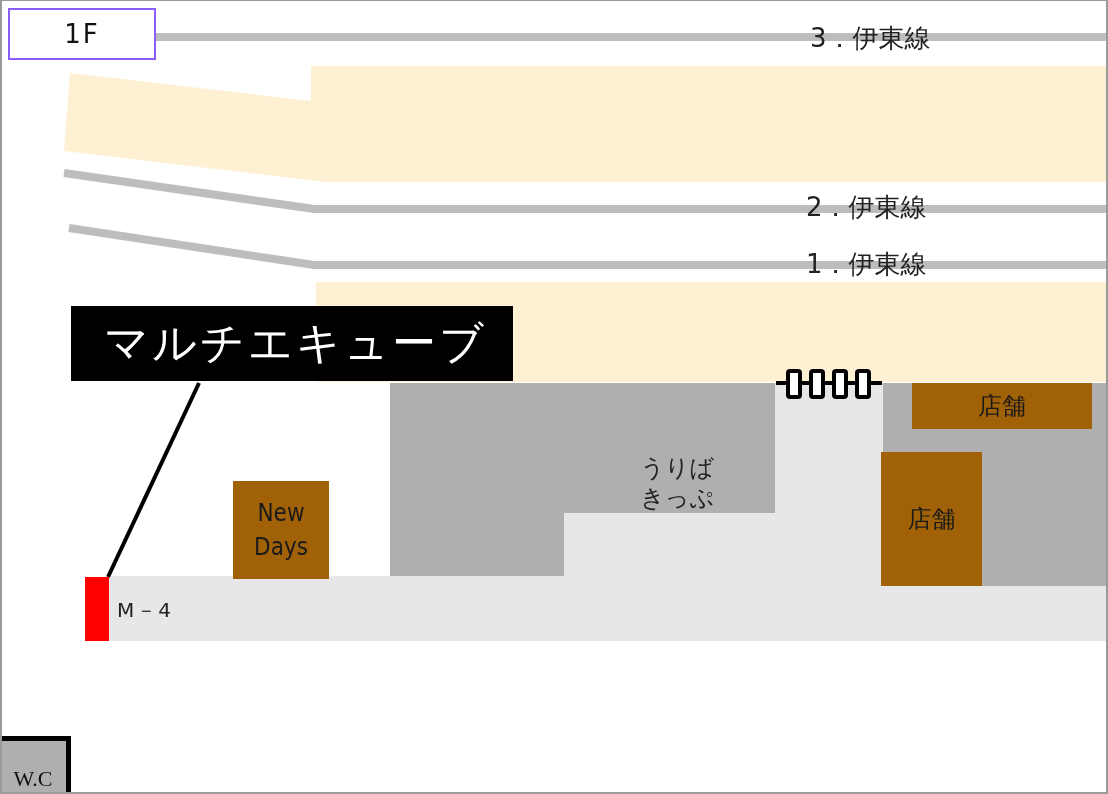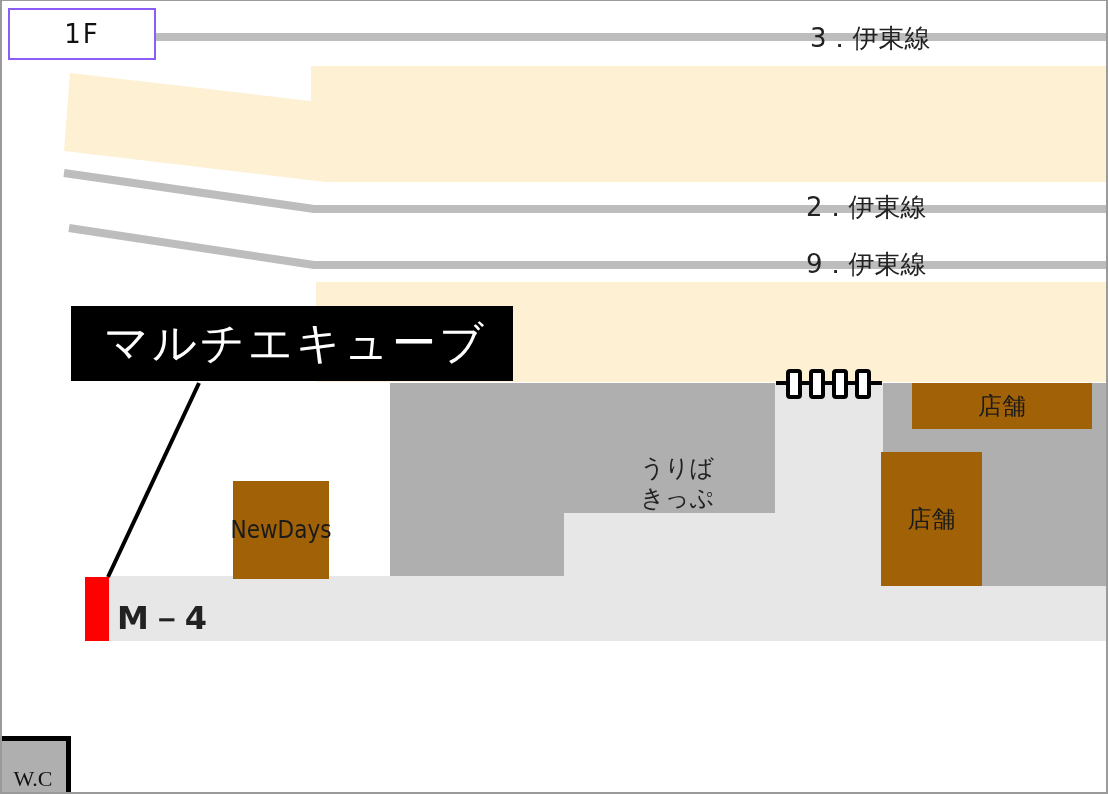--- a/index.html
+++ b/index.html
@@ -30,21 +30,21 @@
     }
     .gray { background: #afafaf; }
     .lgray { background: #e7e7e7; }
     .shop {
       background: #a16207; color: #1a1a1a;
       display: flex; align-items: center; justify-content: center; text-align: center;
       font-size: 24px;
     }
     .label { color: #222; font-size: 24px; text-align: center; line-height: 1.2; }
     .exit-marker { left: 83px; top: 576px; width: 24px; height: 64px; background: #ff0000; }
-    .exit-label { left: 115px; top: 596px; font-size: 32px; color: #222; letter-spacing: 2px; font-weight: bold; }
+    .exit-label { left: 115px; top: 596px; font-size: 20px; color: #222; letter-spacing: 2px; }
     .wc {
       left: -2px; top: 704px; width: 66px; height: 76px;
       background: #afafaf; border: 5px solid #000; border-left: none;
       display: flex; align-items: center; justify-content: center;
       font-family: Liberation Serif, serif;
       font-size: 22px; color: #111; margin-top: 31px;
     }
   </style>
 </head>
 <body>
@@ -61,21 +61,21 @@
 
     <polyline points="62,172 312,208 1108,208" fill="none" stroke="#bdbdbd" stroke-width="8"></polyline>
 
     <polyline points="67,227 312,264 1108,264" fill="none" stroke="#bdbdbd" stroke-width="8"></polyline>
   </svg>
 
   <div class="abs floor-box">1F</div>
 
   <div class="abs track-label" style="left:808px; top:24px;">3．伊東線</div>
   <div class="abs track-label" style="left:804px; top:193px;">2．伊東線</div>
-  <div class="abs track-label" style="left:804px; top:250px;">9．伊東線</div>
+  <div class="abs track-label" style="left:804px; top:250px;">1．伊東線</div>
 
   <div class="abs lgray" style="left:107px; top:575px; width:1001px; height:65px;"></div>
   <div class="abs lgray" style="left:562px; top:512px; width:546px; height:64px;"></div>
   <div class="abs lgray" style="left:773px; top:382px; width:108px; height:131px;"></div>
 
   <div class="abs gray" style="left:388px; top:382px; width:385px; height:130px;"></div>
   <div class="abs gray" style="left:388px; top:511px; width:174px; height:64px;"></div>
   <div class="abs gray" style="left:881px; top:382px; width:227px; height:203px;"></div>
 
   <div class="abs label" style="left:600px; top:452px; width:150px; line-height:30px;">
@@ -87,21 +87,21 @@
     <line x1="2" y1="17" x2="108" y2="17" stroke="#000" stroke-width="4"></line>
     <rect x="14" y="5" width="12" height="26" rx="2" fill="#fff" stroke="#000" stroke-width="4"></rect>
     <rect x="37" y="5" width="12" height="26" rx="2" fill="#fff" stroke="#000" stroke-width="4"></rect>
     <rect x="60" y="5" width="12" height="26" rx="2" fill="#fff" stroke="#000" stroke-width="4"></rect>
     <rect x="83" y="5" width="12" height="26" rx="2" fill="#fff" stroke="#000" stroke-width="4"></rect>
   </svg>
 
   <div class="abs shop" style="left:910px; top:382px; width:180px; height:46px;">店舗</div>
   <div class="abs shop" style="left:879px; top:451px; width:101px; height:134px;">店舗</div>
 
-  <div class="abs shop" style="left:231px; top:480px; width:96px; height:98px; font-family:'DejaVu Sans Condensed','DejaVu Sans',sans-serif; font-size:24px; line-height:34px; flex-direction:row;">
+  <div class="abs shop" style="left:231px; top:480px; width:96px; height:98px; font-family:'DejaVu Sans Condensed','DejaVu Sans',sans-serif; font-size:24px; line-height:34px; flex-direction:column;">
     <span>New</span>
     <span>Days</span>
   </div>
 
   <svg class="layer" width="1108" height="794" style="pointer-events:none;">
     <line x1="197" y1="382" x2="106" y2="576" stroke="#000" stroke-width="4"></line>
   </svg>
 
   <div class="abs callout">マルチエキューブ</div>
 

